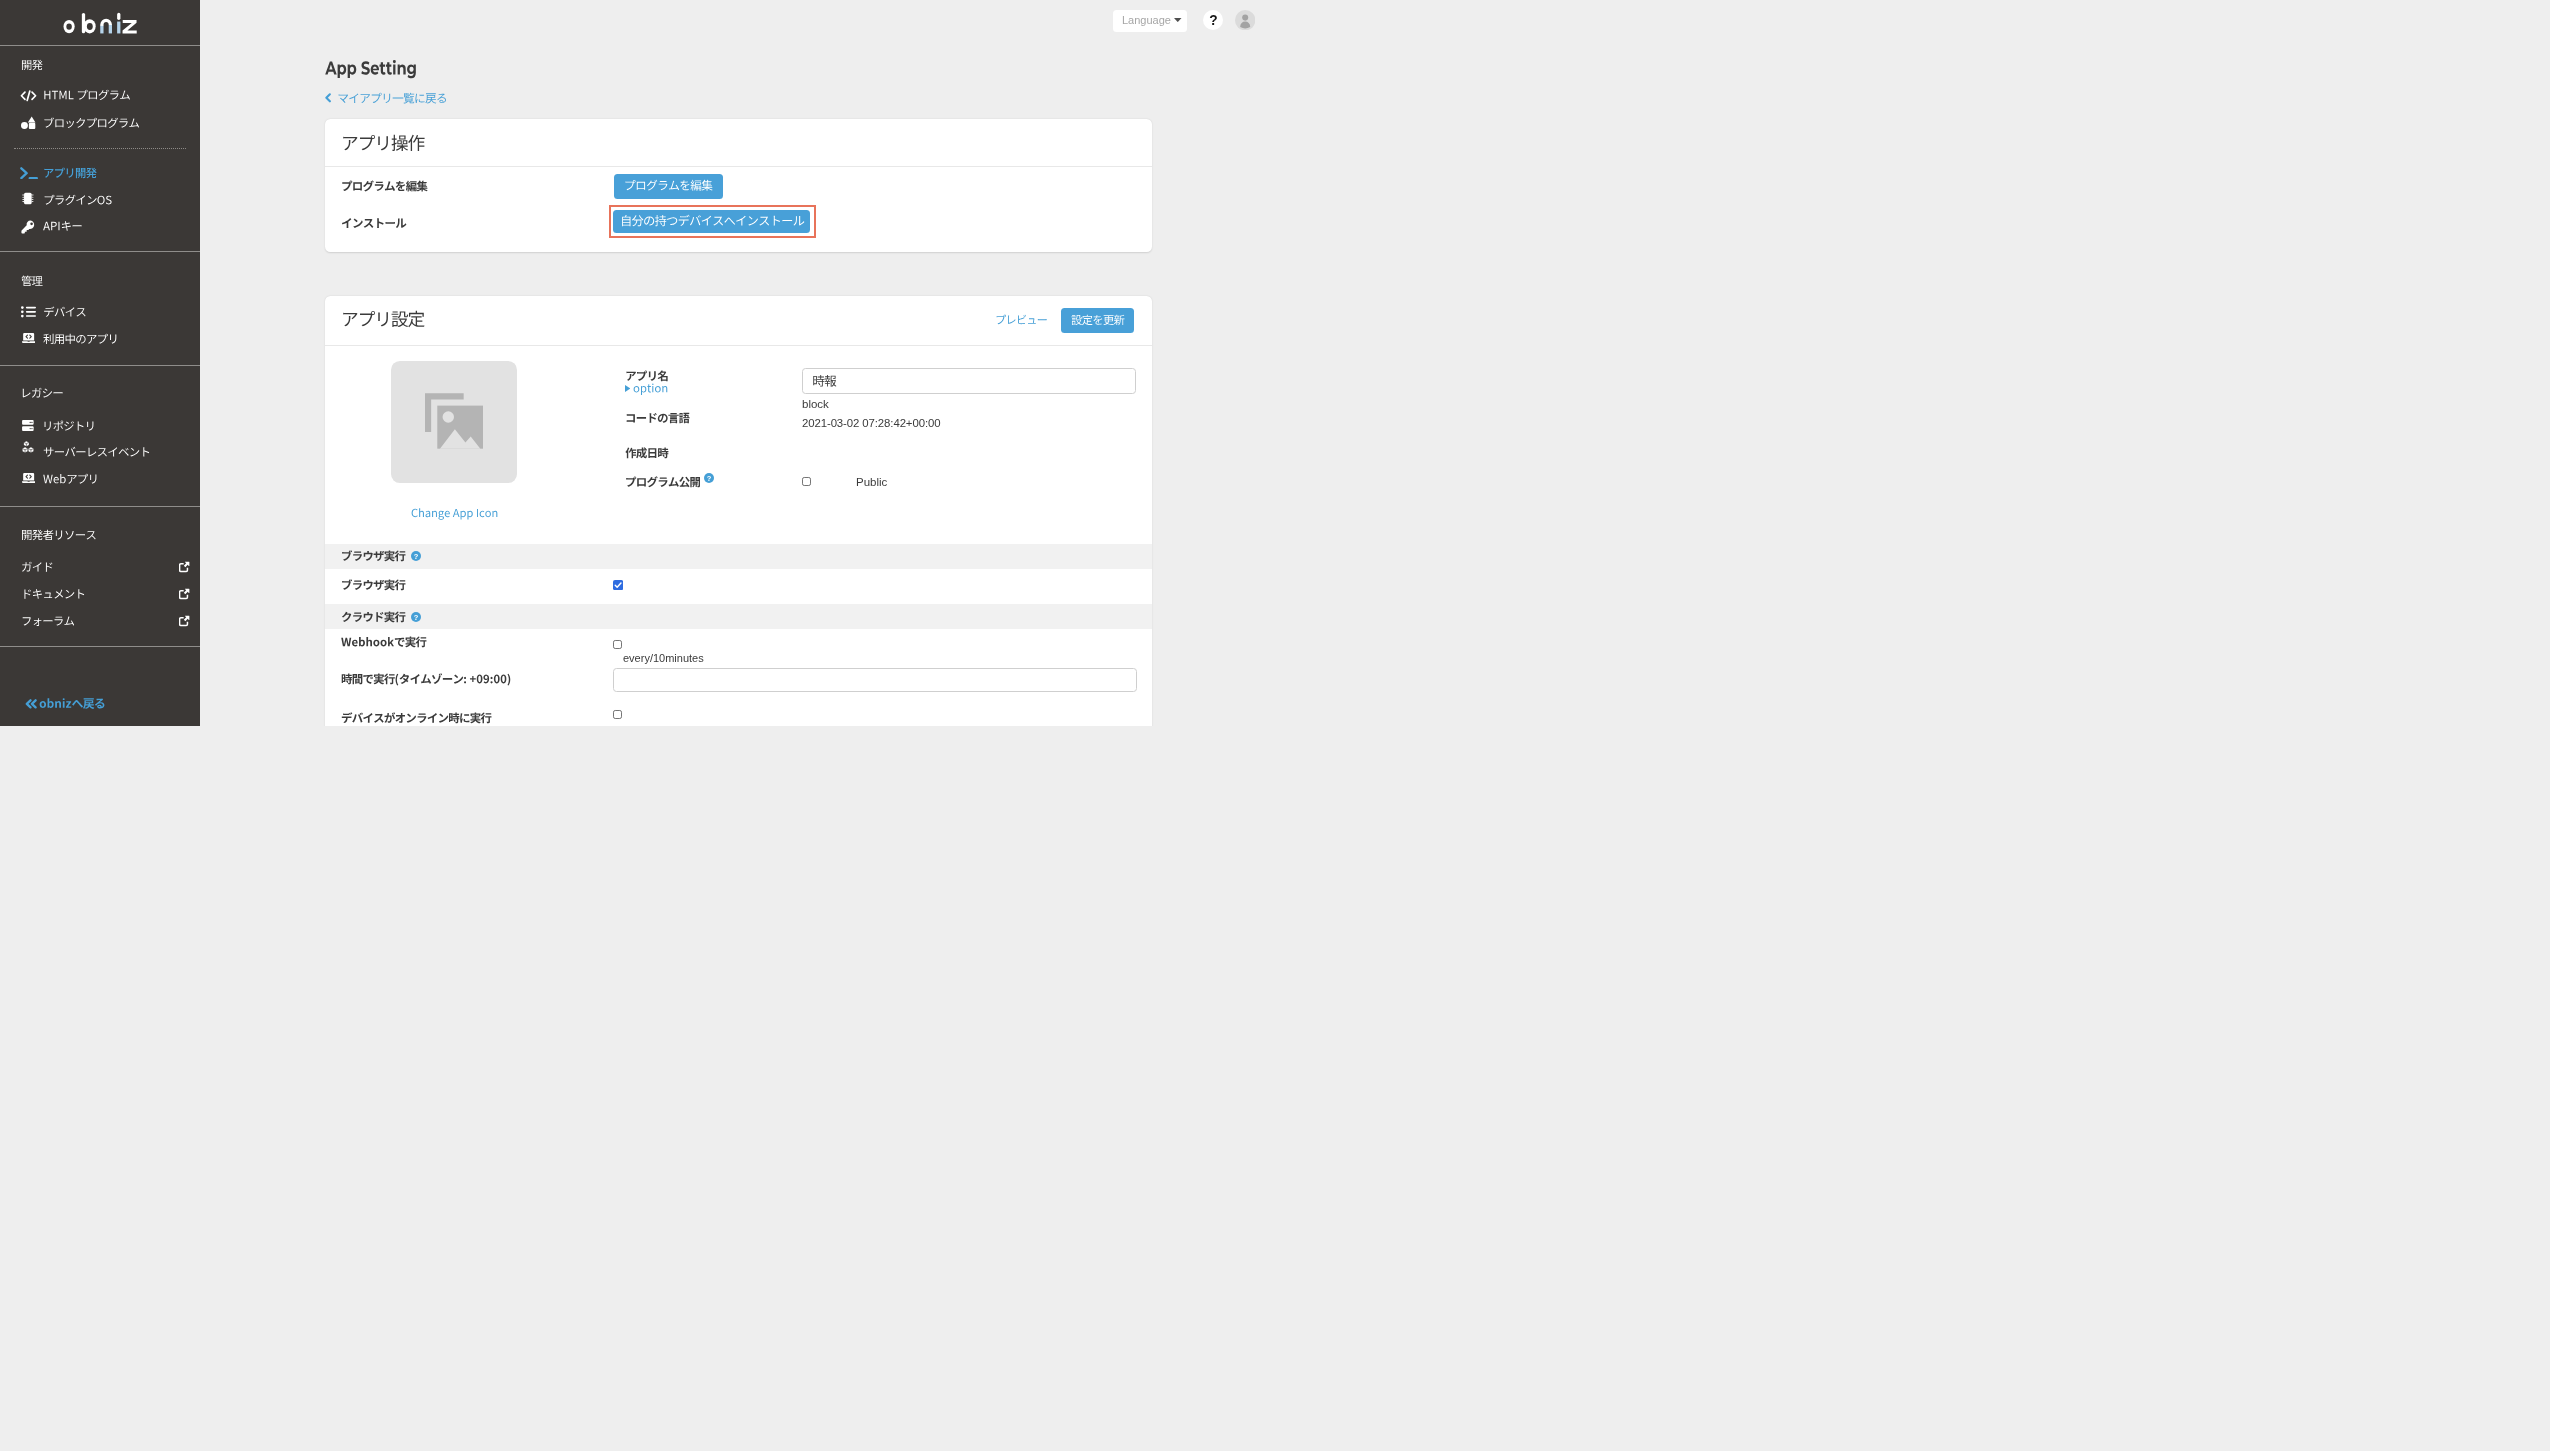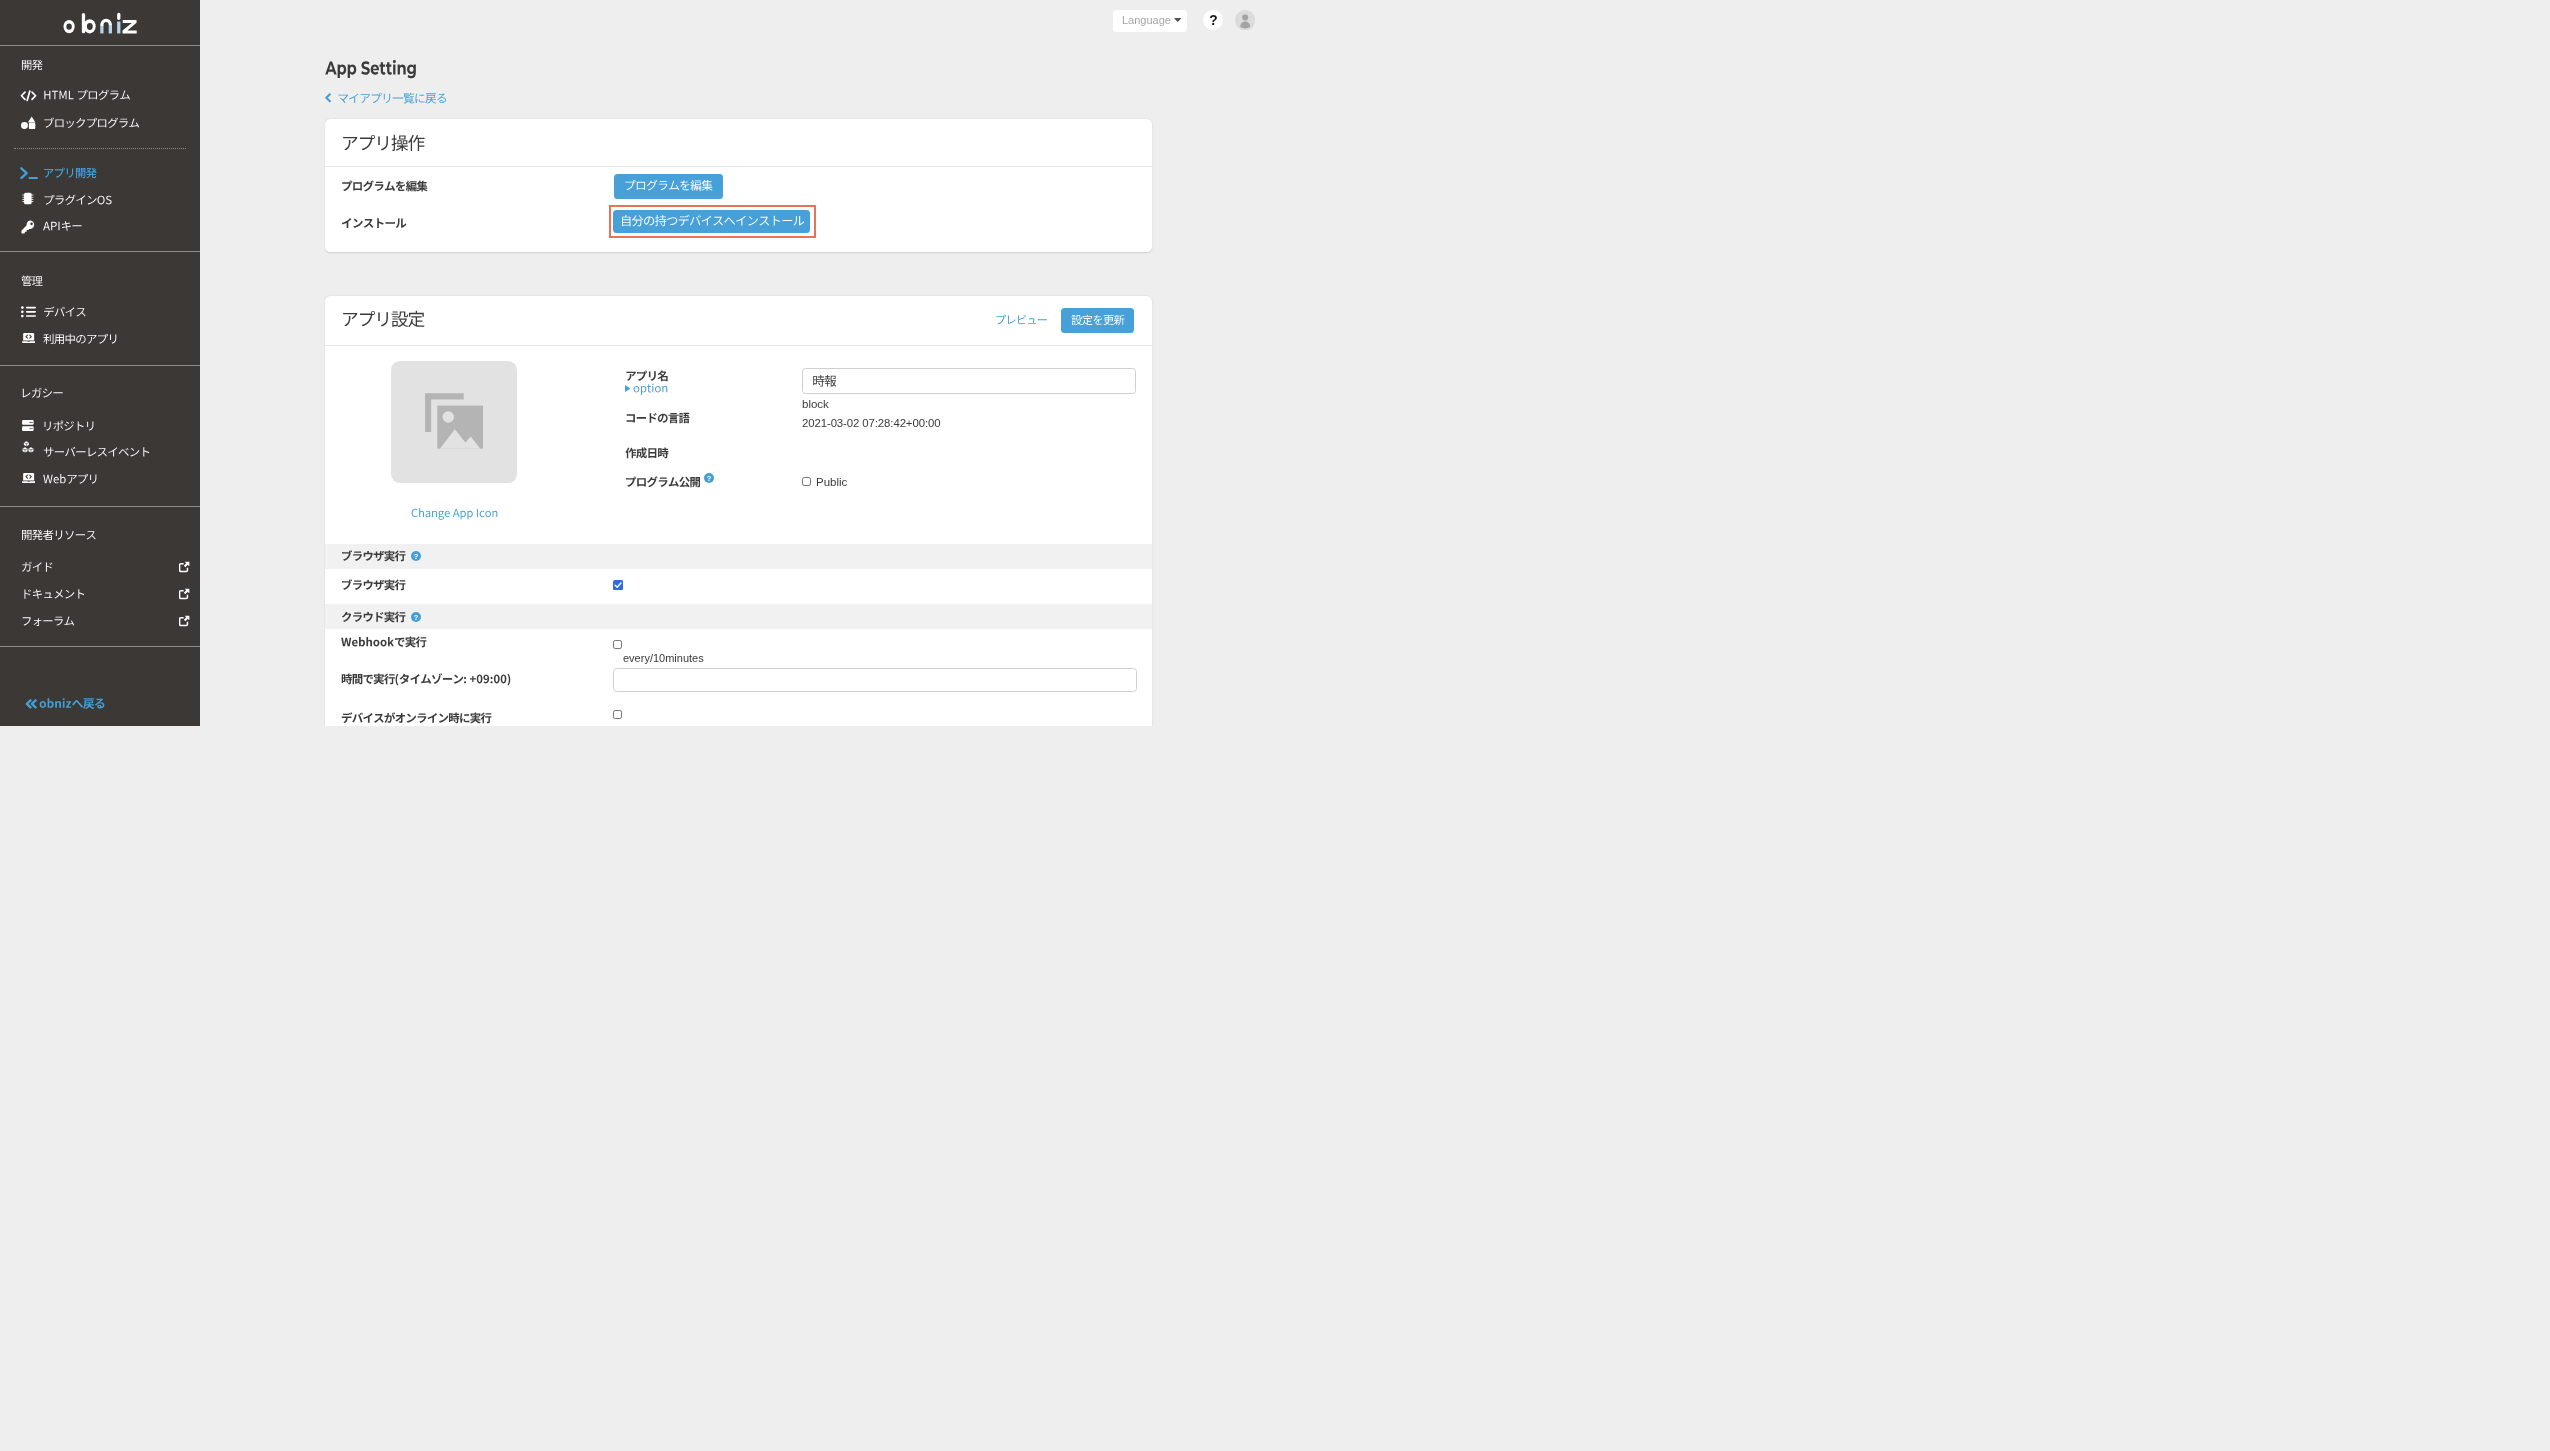--- a/index.html
+++ b/index.html
@@ -321,21 +321,21 @@
     </svg>
 <div style="position:absolute;left:802px;top:368px;width:334px;height:26px;background:#fff;border:0.9px solid #cfcfcf;border-radius:3.5px;box-sizing:border-box"></div>
 <svg style="position:absolute;left:812px;top:371px" width="26" height="19" viewBox="0 0 29 21.7">
       <g transform="translate(0,16.7)">
         <path d="M6.1 -10.4H13.3V-9.4H6.1ZM5.4 -7.6H13.9V-6.6H5.4ZM5.5 -5H13.7V-4H5.5ZM9.1 -12.1H10.1V-7H9.1ZM11 -6.8H12V-0.1Q12 0.3 11.9 0.6Q11.8 0.8 11.4 1Q11.1 1.1 10.5 1.1Q10 1.1 9.1 1.1Q9.1 0.9 9 0.6Q8.9 0.3 8.7 0.1Q9.4 0.1 10 0.1Q10.5 0.1 10.7 0.1Q10.8 0.1 10.9 0.1Q11 0 11 -0.1ZM6.4 -3 7.3 -3.5Q7.6 -3.1 8 -2.7Q8.4 -2.3 8.7 -1.8Q9 -1.4 9.1 -1L8.2 -0.5Q8.1 -0.8 7.8 -1.3Q7.5 -1.7 7.1 -2.2Q6.8 -2.6 6.4 -3ZM1.6 -11.1H5.2V-1.7H1.6V-2.7H4.2V-10.2H1.6ZM1.7 -7H4.7V-6H1.7ZM1.1 -11.1H2.1V-0.5H1.1Z M21.5 -6.5H26.2V-5.6H21.5ZM21 -11.4H26.1V-10.4H22V1.2H21ZM25.6 -11.4H26.6V-8.6Q26.6 -8.2 26.5 -8Q26.4 -7.8 26 -7.6Q25.7 -7.5 25.1 -7.5Q24.6 -7.5 23.8 -7.5Q23.7 -7.7 23.6 -8Q23.5 -8.2 23.4 -8.4Q23.9 -8.4 24.3 -8.4Q24.6 -8.4 24.9 -8.4Q25.2 -8.4 25.3 -8.4Q25.5 -8.4 25.5 -8.5Q25.6 -8.5 25.6 -8.6ZM22.9 -5.9Q23.3 -4.6 24 -3.4Q24.6 -2.2 25.5 -1.2Q26.4 -0.3 27.5 0.3Q27.3 0.4 27.1 0.7Q26.9 0.9 26.7 1.1Q25.6 0.5 24.7 -0.5Q23.8 -1.6 23.2 -2.9Q22.5 -4.2 22.1 -5.7ZM25.9 -6.5H26.1L26.3 -6.6L26.9 -6.3Q26.6 -4.8 26.1 -3.4Q25.5 -1.9 24.7 -0.8Q23.8 0.4 22.6 1.2Q22.5 1 22.3 0.8Q22.1 0.6 21.9 0.4Q23 -0.3 23.8 -1.3Q24.6 -2.4 25.1 -3.7Q25.7 -5 25.9 -6.3ZM14.6 -10.6H19.9V-9.7H14.6ZM14.4 -2.7H20.1V-1.8H14.4ZM14.1 -8.2H20.5V-7.3H14.1ZM14.3 -5.2H20.3V-4.3H14.3ZM16.8 -12.1H17.8V-7.9H16.8ZM16.8 -4.8H17.8V1.1H16.8ZM18.8 -7.4 19.7 -7.1Q19.5 -6.6 19.3 -6.1Q19.1 -5.6 18.9 -5.2L18.1 -5.4Q18.2 -5.7 18.3 -6Q18.4 -6.4 18.6 -6.7Q18.7 -7.1 18.8 -7.4ZM15.1 -7.1 15.9 -7.3Q16.2 -6.9 16.4 -6.3Q16.5 -5.8 16.6 -5.4L15.7 -5.1Q15.7 -5.5 15.5 -6.1Q15.3 -6.6 15.1 -7.1Z" fill="#3b3b3b"></path>
       </g>
     </svg>
 <div style="position:absolute;left:802px;top:398px;font:11.5px 'Liberation Sans',sans-serif;color:#3b3b3b">block</div>
 <div style="position:absolute;left:802px;top:417px;font:11.4px 'Liberation Sans',sans-serif;color:#3b3b3b;letter-spacing:-0.1px">2021-03-02 07:28:42+00:00</div>
 <div style="position:absolute;left:802px;top:477px;width:9.4px;height:9.4px;border:1.1px solid #757575;border-radius:2.2px;box-sizing:border-box;background:#fff"></div>
-<div style="position:absolute;left:816px;top:476px;font:11.5px 'Liberation Sans',sans-serif;color:#3b3b3b">Public</div>
+<div style="position:absolute;left:856px;top:476px;font:11.5px 'Liberation Sans',sans-serif;color:#3b3b3b">Public</div>
 <div style="position:absolute;left:325px;top:544px;width:827px;height:25px;background:#f1f1f1"></div>
 <svg style="position:absolute;left:341px;top:547px" width="66" height="17.3" viewBox="0 0 74.6 19.5">
       <g transform="translate(0,14.9)">
         <path d="M9.8 -10.9Q10 -10.6 10.1 -10.3Q10.3 -10 10.5 -9.7Q10.7 -9.4 10.8 -9.2L9.7 -8.7Q9.6 -9 9.4 -9.3Q9.2 -9.6 9.1 -9.9Q8.9 -10.2 8.7 -10.4ZM11.6 -11.2Q11.7 -11 11.9 -10.6Q12.1 -10.3 12.3 -10Q12.5 -9.7 12.6 -9.5L11.5 -9Q11.3 -9.4 11.1 -9.9Q10.8 -10.4 10.5 -10.8ZM11.1 -8.4Q11 -8.3 11 -8Q10.9 -7.7 10.8 -7.5Q10.7 -7.1 10.6 -6.5Q10.4 -5.9 10.2 -5.3Q9.9 -4.6 9.6 -4Q9.3 -3.4 8.9 -2.8Q8.3 -2.1 7.5 -1.4Q6.8 -0.7 5.8 -0.2Q4.9 0.3 3.7 0.7L2.3 -0.8Q3.6 -1.1 4.5 -1.6Q5.5 -2 6.1 -2.6Q6.8 -3.2 7.4 -3.8Q7.8 -4.4 8.1 -5Q8.4 -5.7 8.6 -6.3Q8.8 -6.9 8.9 -7.5Q8.7 -7.5 8.2 -7.5Q7.8 -7.5 7.2 -7.5Q6.6 -7.5 5.9 -7.5Q5.3 -7.5 4.7 -7.5Q4.1 -7.5 3.6 -7.5Q3.1 -7.5 2.9 -7.5Q2.4 -7.5 2 -7.5Q1.6 -7.5 1.3 -7.4V-9.3Q1.5 -9.2 1.8 -9.2Q2.1 -9.2 2.4 -9.2Q2.7 -9.1 2.9 -9.1Q3.1 -9.1 3.5 -9.1Q3.8 -9.1 4.3 -9.1Q4.8 -9.1 5.4 -9.1Q5.9 -9.1 6.5 -9.1Q7 -9.1 7.5 -9.1Q8 -9.1 8.3 -9.1Q8.7 -9.1 8.8 -9.1Q9 -9.1 9.3 -9.2Q9.6 -9.2 9.8 -9.2Z M15 -9.9Q15.2 -9.9 15.6 -9.8Q16 -9.8 16.3 -9.8Q16.6 -9.8 17.1 -9.8Q17.6 -9.8 18.2 -9.8Q18.8 -9.8 19.4 -9.8Q20.1 -9.8 20.6 -9.8Q21 -9.8 21.3 -9.8Q21.6 -9.8 22 -9.8Q22.4 -9.9 22.7 -9.9V-8.2Q22.4 -8.2 22 -8.3Q21.6 -8.3 21.2 -8.3Q21 -8.3 20.5 -8.3Q20.1 -8.3 19.4 -8.3Q18.8 -8.3 18.2 -8.3Q17.6 -8.3 17.1 -8.3Q16.6 -8.3 16.3 -8.3Q16 -8.3 15.6 -8.3Q15.3 -8.2 15 -8.2ZM23.8 -6.1Q23.7 -6 23.6 -5.9Q23.5 -5.7 23.5 -5.6Q23.2 -4.7 22.8 -3.8Q22.3 -2.8 21.6 -2Q20.6 -1 19.4 -0.3Q18.2 0.4 17 0.8L15.7 -0.7Q17.2 -1 18.3 -1.6Q19.4 -2.2 20.2 -3Q20.7 -3.5 21 -4.1Q21.3 -4.7 21.5 -5.2Q21.4 -5.2 21 -5.2Q20.7 -5.2 20.2 -5.2Q19.7 -5.2 19.1 -5.2Q18.6 -5.2 18 -5.2Q17.4 -5.2 16.9 -5.2Q16.4 -5.2 16 -5.2Q15.5 -5.2 15.3 -5.2Q15 -5.2 14.6 -5.2Q14.2 -5.2 13.8 -5.1V-6.8Q14.2 -6.8 14.6 -6.7Q15 -6.7 15.3 -6.7Q15.5 -6.7 15.9 -6.7Q16.3 -6.7 16.8 -6.7Q17.3 -6.7 17.9 -6.7Q18.5 -6.7 19.1 -6.7Q19.6 -6.7 20.2 -6.7Q20.7 -6.7 21.1 -6.7Q21.5 -6.7 21.7 -6.7Q22 -6.7 22.2 -6.8Q22.5 -6.8 22.6 -6.9Z M31.6 -10.5Q31.5 -10.1 31.5 -9.9Q31.5 -9.6 31.5 -9.3Q31.5 -9.2 31.5 -8.8Q31.5 -8.5 31.5 -8.1Q31.5 -7.7 31.5 -7.5H29.7Q29.7 -7.8 29.7 -8.1Q29.7 -8.5 29.7 -8.8Q29.7 -9.2 29.7 -9.3Q29.7 -9.6 29.7 -9.9Q29.7 -10.1 29.6 -10.5ZM35.9 -7.8Q35.8 -7.6 35.8 -7.3Q35.7 -7 35.7 -6.8Q35.6 -6.3 35.5 -5.9Q35.4 -5.4 35.2 -4.9Q35.1 -4.5 34.9 -4Q34.7 -3.6 34.5 -3.1Q33.9 -2.2 33.1 -1.4Q32.4 -0.6 31.4 -0.1Q30.3 0.4 29.2 0.7L27.9 -0.8Q28.3 -0.9 28.8 -1Q29.3 -1.2 29.7 -1.3Q30.2 -1.5 30.7 -1.8Q31.3 -2.2 31.8 -2.6Q32.2 -3 32.6 -3.5Q32.9 -4 33.2 -4.5Q33.4 -5.1 33.5 -5.7Q33.7 -6.3 33.7 -6.8H27.4Q27.4 -6.7 27.4 -6.4Q27.4 -6.2 27.4 -5.9Q27.4 -5.6 27.4 -5.3Q27.4 -5.1 27.4 -4.9Q27.4 -4.7 27.4 -4.5Q27.4 -4.2 27.4 -4H25.6Q25.6 -4.2 25.7 -4.5Q25.7 -4.8 25.7 -5.1Q25.7 -5.2 25.7 -5.5Q25.7 -5.8 25.7 -6.2Q25.7 -6.5 25.7 -6.8Q25.7 -7.1 25.7 -7.3Q25.7 -7.5 25.7 -7.9Q25.7 -8.2 25.6 -8.4Q26 -8.4 26.3 -8.4Q26.6 -8.4 26.9 -8.4H33.7Q34.1 -8.4 34.4 -8.4Q34.6 -8.4 34.8 -8.5Z M46.8 -10Q47 -9.8 47.1 -9.5Q47.2 -9.1 47.3 -8.8Q47.4 -8.5 47.5 -8.3L46.6 -8Q46.5 -8.3 46.4 -8.6Q46.3 -8.9 46.2 -9.2Q46.1 -9.5 46 -9.7ZM48.2 -10.4Q48.3 -10.2 48.4 -9.9Q48.5 -9.6 48.7 -9.2Q48.8 -8.9 48.9 -8.7L48 -8.4Q47.8 -8.8 47.7 -9.3Q47.5 -9.8 47.3 -10.2ZM45.7 -5.5Q45.7 -4.3 45.5 -3.3Q45.4 -2.4 44.9 -1.6Q44.5 -0.8 43.8 -0.1Q43 0.5 41.8 1L40.5 -0.3Q41.4 -0.6 42.1 -1Q42.8 -1.4 43.2 -2Q43.6 -2.6 43.8 -3.4Q44 -4.2 44 -5.4V-8.9Q44 -9.3 44 -9.6Q44 -9.9 44 -10.1H45.8Q45.8 -9.9 45.8 -9.6Q45.7 -9.3 45.7 -8.9ZM41.1 -9.9Q41 -9.8 41 -9.5Q41 -9.2 41 -8.8V-4.2Q41 -3.9 41 -3.6Q41 -3.4 41 -3.2Q41 -3 41 -2.8H39.2Q39.3 -3 39.3 -3.2Q39.3 -3.4 39.3 -3.6Q39.3 -3.9 39.3 -4.2V-8.8Q39.3 -9.1 39.3 -9.4Q39.3 -9.7 39.2 -9.9ZM36.8 -7.6Q36.9 -7.6 37.1 -7.6Q37.4 -7.6 37.6 -7.5Q37.9 -7.5 38.2 -7.5H46.7Q47.2 -7.5 47.5 -7.5Q47.8 -7.6 48.1 -7.6V-5.9Q47.9 -5.9 47.5 -5.9Q47.2 -5.9 46.7 -5.9H38.2Q37.9 -5.9 37.6 -5.9Q37.4 -5.9 37.2 -5.9Q37 -5.9 36.8 -5.9Z M54 -10.9H55.6V-8.9H54ZM49.3 -9.8H60.4V-7H58.8V-8.5H50.8V-7H49.3ZM50.5 -7.4H59.3V-6.2H50.5ZM49.2 -3.4H60.5V-2H49.2ZM50.7 -5.4H59.1V-4.2H50.7ZM55.6 -3.1Q56.2 -1.8 57.5 -1.1Q58.7 -0.4 60.7 -0.2Q60.5 0.1 60.2 0.5Q60 0.9 59.8 1.2Q58.3 1 57.3 0.5Q56.2 0 55.5 -0.8Q54.7 -1.7 54.2 -2.8ZM54 -8.2H55.6V-4.6Q55.6 -3.9 55.4 -3.2Q55.3 -2.6 54.9 -2Q54.6 -1.3 53.9 -0.8Q53.3 -0.2 52.3 0.3Q51.3 0.8 49.9 1.2Q49.8 1 49.7 0.8Q49.5 0.5 49.3 0.3Q49.1 0.1 49 -0.1Q50.3 -0.4 51.2 -0.8Q52.1 -1.2 52.7 -1.6Q53.2 -2.1 53.5 -2.6Q53.8 -3.1 53.9 -3.6Q54 -4.1 54 -4.6Z M66.3 -10.2H72.6V-8.7H66.3ZM69.5 -6.2H71.1V-0.6Q71.1 0 71 0.3Q70.8 0.7 70.4 0.9Q70 1 69.3 1.1Q68.7 1.1 67.9 1.1Q67.8 0.8 67.7 0.3Q67.5 -0.1 67.4 -0.5Q67.8 -0.4 68.1 -0.4Q68.5 -0.4 68.8 -0.4Q69.1 -0.4 69.2 -0.4Q69.4 -0.4 69.5 -0.5Q69.5 -0.5 69.5 -0.7ZM65.7 -6.6H72.9V-5.2H65.7ZM62.8 -5.1 64.2 -6.5 64.4 -6.4V1.2H62.8ZM64.3 -8.1 65.7 -7.6Q65.2 -6.7 64.6 -5.9Q63.9 -5 63.2 -4.3Q62.5 -3.5 61.8 -2.9Q61.6 -3.1 61.5 -3.3Q61.3 -3.6 61.1 -3.9Q60.9 -4.1 60.7 -4.3Q61.4 -4.7 62 -5.4Q62.7 -6 63.3 -6.7Q63.8 -7.4 64.3 -8.1ZM63.8 -11 65.3 -10.3Q64.8 -9.7 64.2 -9.1Q63.6 -8.5 63 -7.9Q62.3 -7.4 61.7 -6.9Q61.6 -7.1 61.5 -7.3Q61.3 -7.6 61.1 -7.8Q61 -8 60.8 -8.2Q61.4 -8.5 61.9 -9Q62.5 -9.5 63 -10Q63.5 -10.5 63.8 -11Z" fill="#3b3b3b"></path>
       </g>
     </svg>
 <svg style="position:absolute;left:411px;top:551px" width="10" height="10" viewBox="0 0 14 14">
       <circle cx="7" cy="7" r="7" fill="#459fd6"></circle>
       <text x="7" y="10.8" font-family="Liberation Sans" font-size="10.5" font-weight="bold" fill="#fff" text-anchor="middle">?</text>
     </svg>

